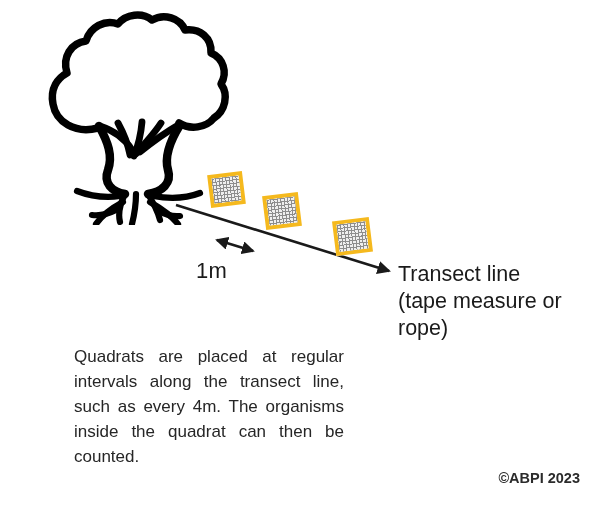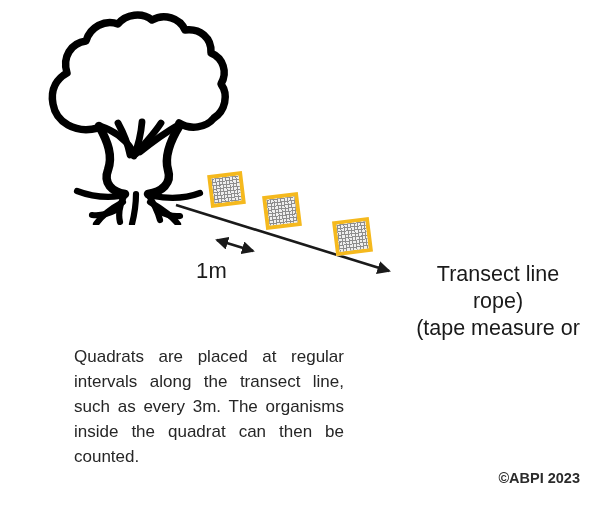--- a/index.html
+++ b/index.html
@@ -62,21 +62,20 @@
     color: #1a1a1a;
     letter-spacing: 0.2px;
   }
   #transect-label {
     left: 398px;
     top: 261px;
     width: 200px;
     font-size: 21.5px;
     line-height: 27px;
     color: #1a1a1a;
-    text-align: center;
   }
   #description {
     left: 74px;
     top: 344px;
     width: 270px;
     font-size: 17px;
     line-height: 25px;
     color: #262626;
     text-align: justify;
     text-justify: inter-word;
@@ -161,23 +160,23 @@
     <div class="mesh"></div>
   </div>
   <div class="quadrat abs" style="left:334px; top:219px; width:37px; height:35px; border-width:4px; border-color:#f5b91e; transform:rotate(-7deg);">
     <div class="mesh"></div>
   </div>
 
   <div id="scale-label" class="abs">1m</div>
 
   <div id="transect-label" class="abs">
     <div>Transect line</div>
+    <div>(tape measure or</div>
     <div>rope)</div>
-    <div>(tape measure or</div>
   </div>
 
   <div id="description" class="abs">
-    <span>Quadrats are placed at regular intervals along the transect line, such as every 3m. The organisms inside the quadrat can then be counted.</span>
+    <span>Quadrats are placed at regular intervals along the transect line, such as every 4m. The organisms inside the quadrat can then be counted.</span>
   </div>
 
   <div id="copyright" class="abs">©ABPI 2023</div>
 
 </div>
 
 </body></html>

